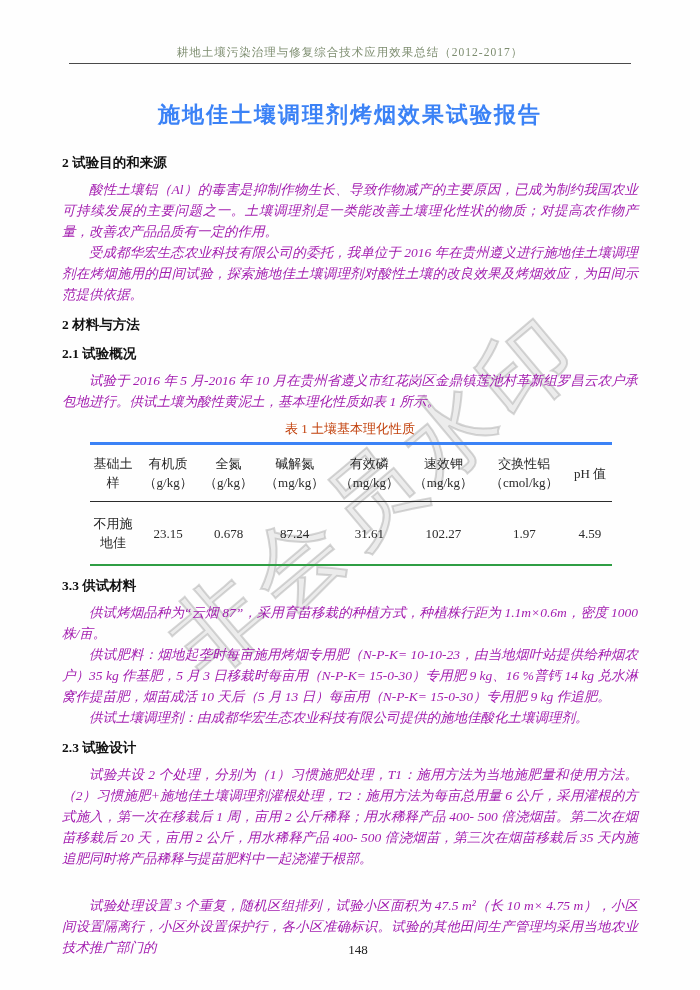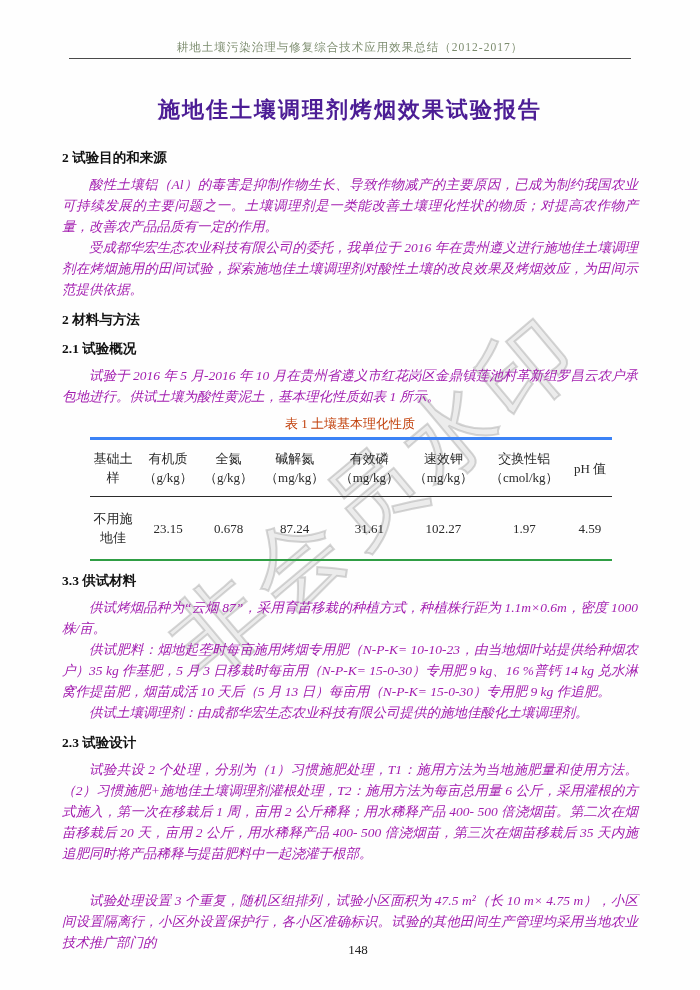--- a/index.html
+++ b/index.html
@@ -4,31 +4,31 @@
 <style>
   html,body{margin:0;padding:0;background:#ffffff;}
   .page{
     position:relative;
     width:700px;height:990px;
     background:#fefefe;
     overflow:hidden;
     font-family:"Liberation Serif","DejaVu Serif",serif;
     color:#1d1d1d;
   }
-  .content{position:relative;padding:7px 62px;z-index:2;}
+  .content{position:relative;padding:12px 62px;z-index:2;}
   .doc-header{padding-top:30px;text-align:center;}
   .doc-header-text{
     font-size:11.5px;color:#7c8c6e;letter-spacing:1px;
   }
   .header-rule{
     margin:3px 7px 0 7px;border:none;border-top:1.5px solid #4a4a4a;height:0;
   }
   .doc-title{
     margin:36px 0 24px 0;text-align:center;
-    font-size:22px;font-weight:bold;letter-spacing:2px;color:#4c1d95;
+    font-size:22px;font-weight:bold;letter-spacing:2px;color:#3b82f6;
   }
   .sec-heading{
     font-size:13.5px;font-weight:bold;margin:11px 0 7px 0;color:#111;
   }
   .para{
     font-size:13.5px;line-height:21px;margin:0;
     text-indent:2em;text-align:justify;color:#a21caf;font-style:italic;
   }
   .para.gap-above{margin-top:26px;}
   .table-caption{

